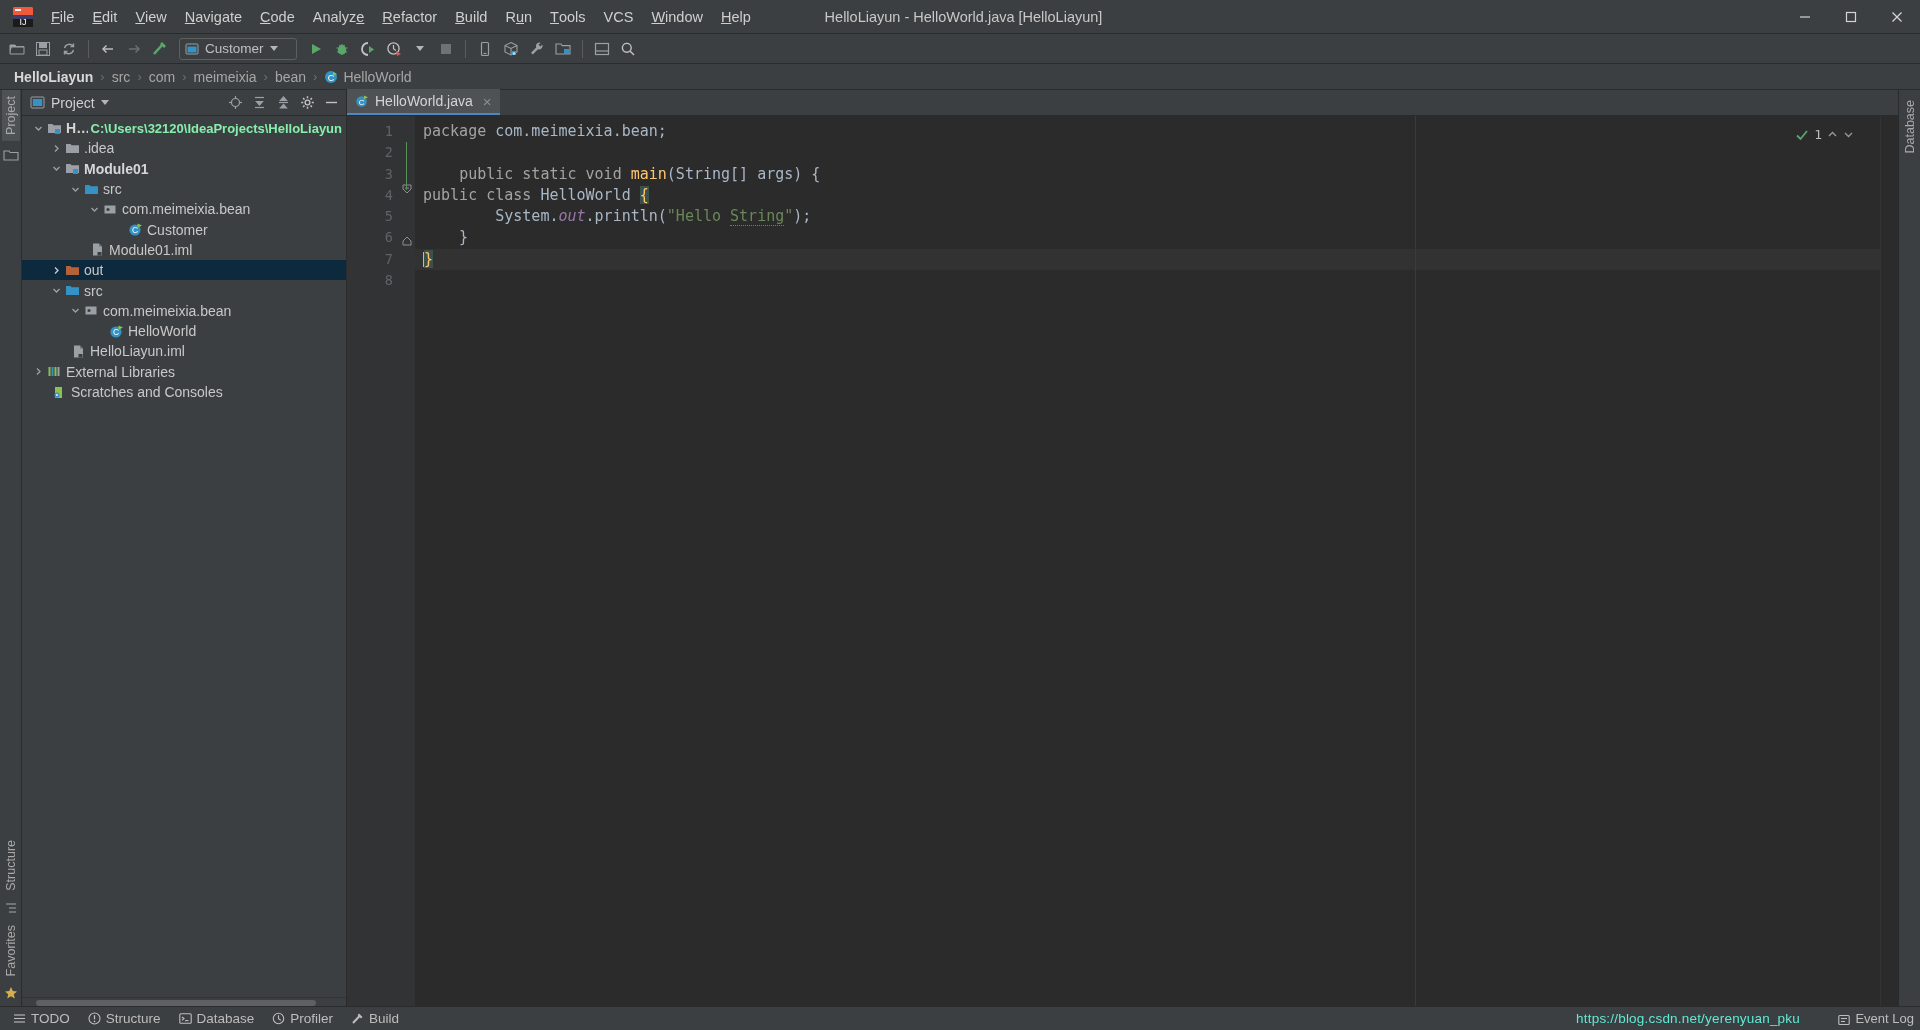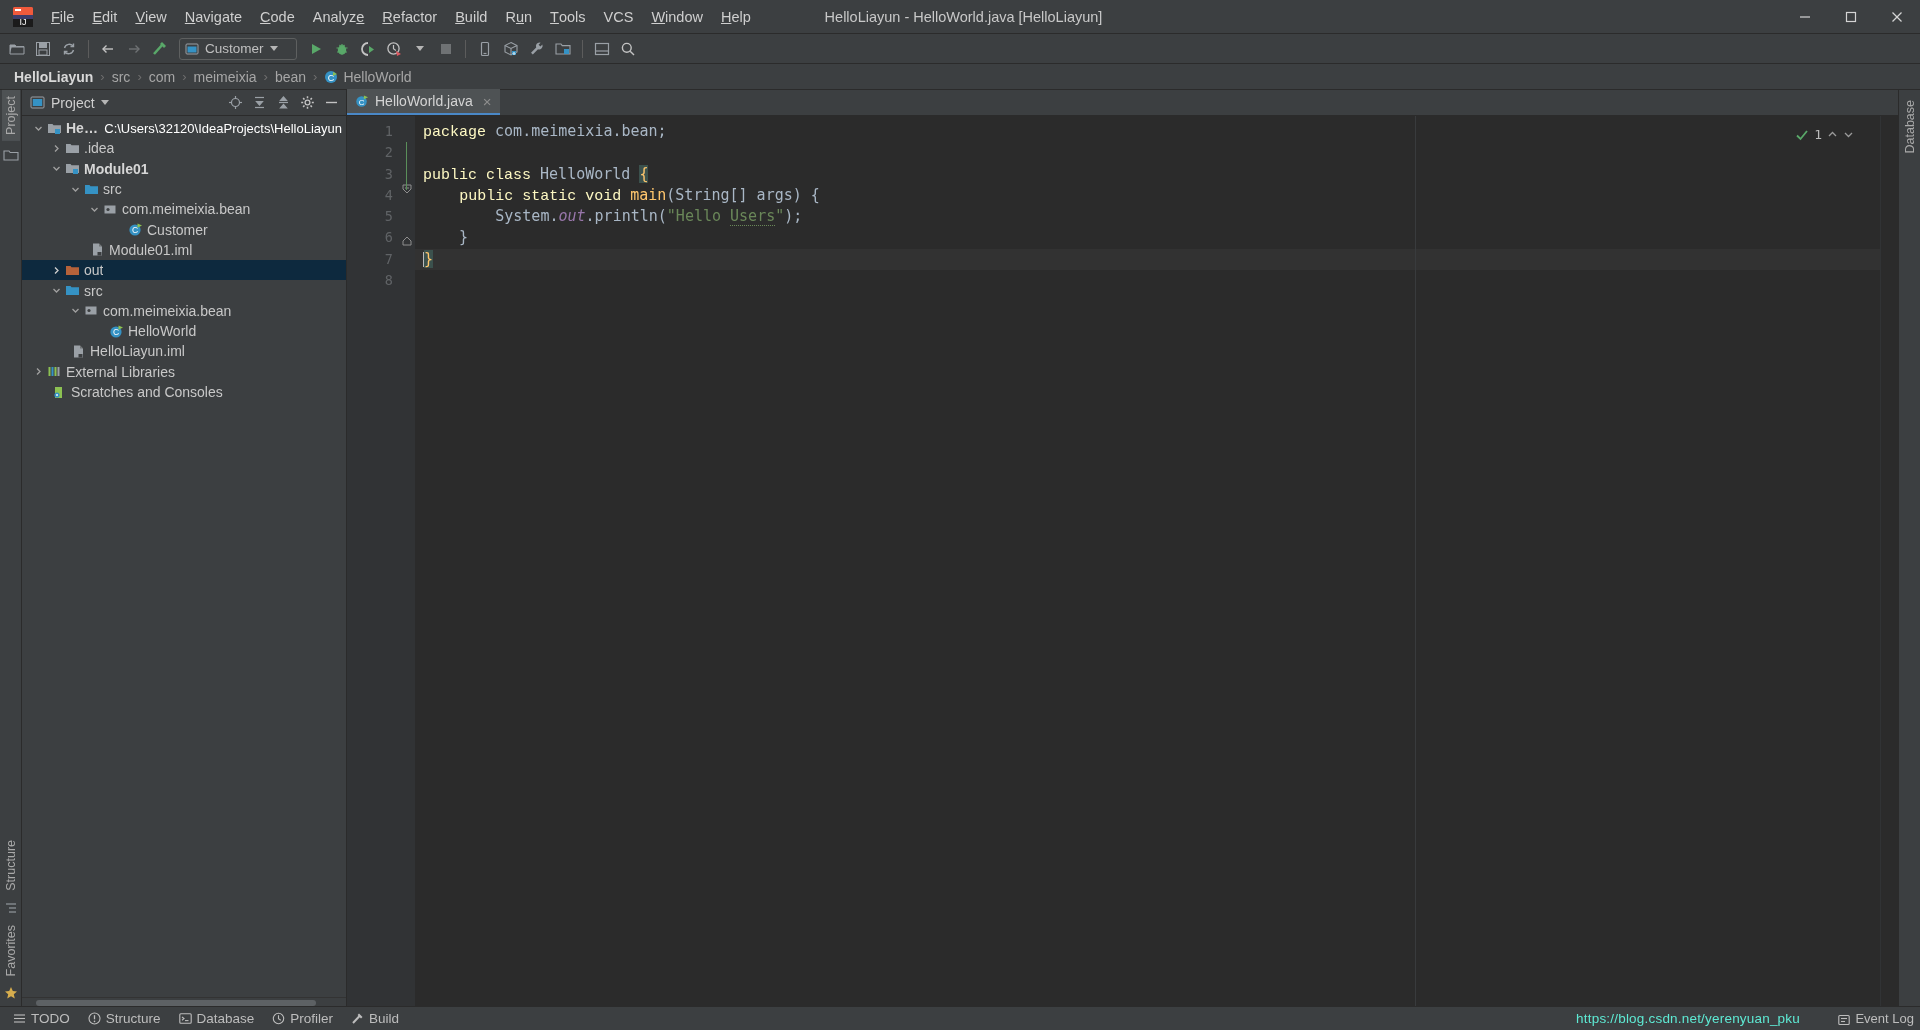--- a/index.html
+++ b/index.html
@@ -95,21 +95,21 @@
   .tree{ flex:1; overflow:hidden; padding-top:2px; position:relative; }
   .row{
     height:20.3px; display:flex; align-items:center; font-size:14px;
     color:#c8c8c8; white-space:nowrap; padding-right:4px; position:relative;
   }
   .row.selected{ background:#0d293e; }
   .row .arrow{ width:13px; display:flex; align-items:center; justify-content:center; flex:0 0 13px; }
   .row .ico{ width:18px; display:flex; align-items:center; justify-content:center; flex:0 0 18px; margin-right:3px; }
   .row .txt{ overflow:hidden; text-overflow:ellipsis; }
   .row .bold{ font-weight:bold; color:#d6d6d6; }
-  .row .path{ color:#ffffff; font-size:13px; margin-left:3px; }
+  .row .path{ color:#86efac; font-size:13px; margin-left:3px;font-weight:bold; }
 
   .hscroll{
     height:9px; background:#3c3f41; flex:0 0 9px; position:relative; border-top:1px solid #333;
   }
   .hscroll i{ position:absolute; left:14px; top:2px; width:280px; height:6px; background:#5d6164; border-radius:3px; display:block; }
 
   
   .editor-col{ flex:1; display:flex; flex-direction:column; min-width:0; background:#2b2b2b; }
   .tabbar{
     height:26px; background:#3c3f41; display:flex; align-items:flex-end; flex:0 0 26px;
@@ -132,21 +132,21 @@
          border-top:5px solid transparent;border-bottom:5px solid transparent;border-left:8px solid #499c54; }
   .foldcol{
     width:16px; flex:0 0 16px; background:#313335; position:relative; padding-top:5px;
   }
   .code{
     flex:1; padding-top:5px; font-family:"DejaVu Sans Mono", monospace;
     font-size:15px; line-height:21.3px; position:relative; color:#a9b7c6; overflow:hidden;
   }
   .cl{ height:21.3px; line-height:21.3px; white-space:pre; padding-left:8px; }
   .cl.cur{ background:#323232; }
-  .kw{ color:#fef9c3;font-family:Liberation Mono, monospace; }
+  .kw{ color:#a3a3a3; }
   .str{ color:#6a8759; }
   .cls{ color:#a9b7c6; }
   .fn{ color:#ffc66d; }
   .stat{ color:#9876aa; font-style:italic; }
   .brk{ background:#3b514d; color:#ffc66d; }
   .caretblk{ display:inline-block; width:1px; height:15px; background:#bbbbbb; vertical-align:-3px; }
   .squig{ border-bottom:1px dotted #6a8759; }
 
   .vline{ position:absolute; top:0; bottom:0; width:1px; background:#393b3d; }
   .foldline{ position:absolute; left:7px; top:26px; width:1px; background:#5a8f5a; }
@@ -708,23 +708,23 @@
                 <path d="M1 9 h8 v-4 l-4 -4 l-4 4 z"></path>
               </svg>
           </div>
           <div class="foldline" style="height:48px"></div>
         </div>
 
         <div class="code">
           <div class="vline" style="left:1000px"></div>
           <div class="cl"><span class="kw">package</span> com.meimeixia.bean;</div>
           <div class="cl"> </div>
+          <div class="cl">    <span class="kw">public static void</span> <span class="fn">main</span>(String[] args) {</div>
           <div class="cl"><span class="kw">public class</span> <span class="cls">HelloWorld</span> <span class="brk">{</span></div>
-          <div class="cl">    <span class="kw">public static void</span> <span class="fn">main</span>(String[] args) {</div>
-          <div class="cl">        System.<span class="stat">out</span>.println(<span class="str">"Hello </span><span class="str squig">Users</span><span class="str">"</span>);</div>
+          <div class="cl">        System.<span class="stat">out</span>.println(<span class="str">"Hello </span><span class="str squig">String</span><span class="str">"</span>);</div>
           <div class="cl">    }</div>
           <div class="cl cur"><span class="caretblk"></span><span class="brk">}</span></div>
           <div class="cl"> </div>
 
           <div class="insp">
             <span class="ok">
               <svg width="14" height="14" viewBox="0 0 14 14" fill="none" stroke="#59a869" stroke-width="1.8">
                   <path d="M2 7.5 L5.5 11 L12 3"></path>
                 </svg>
             </span>

